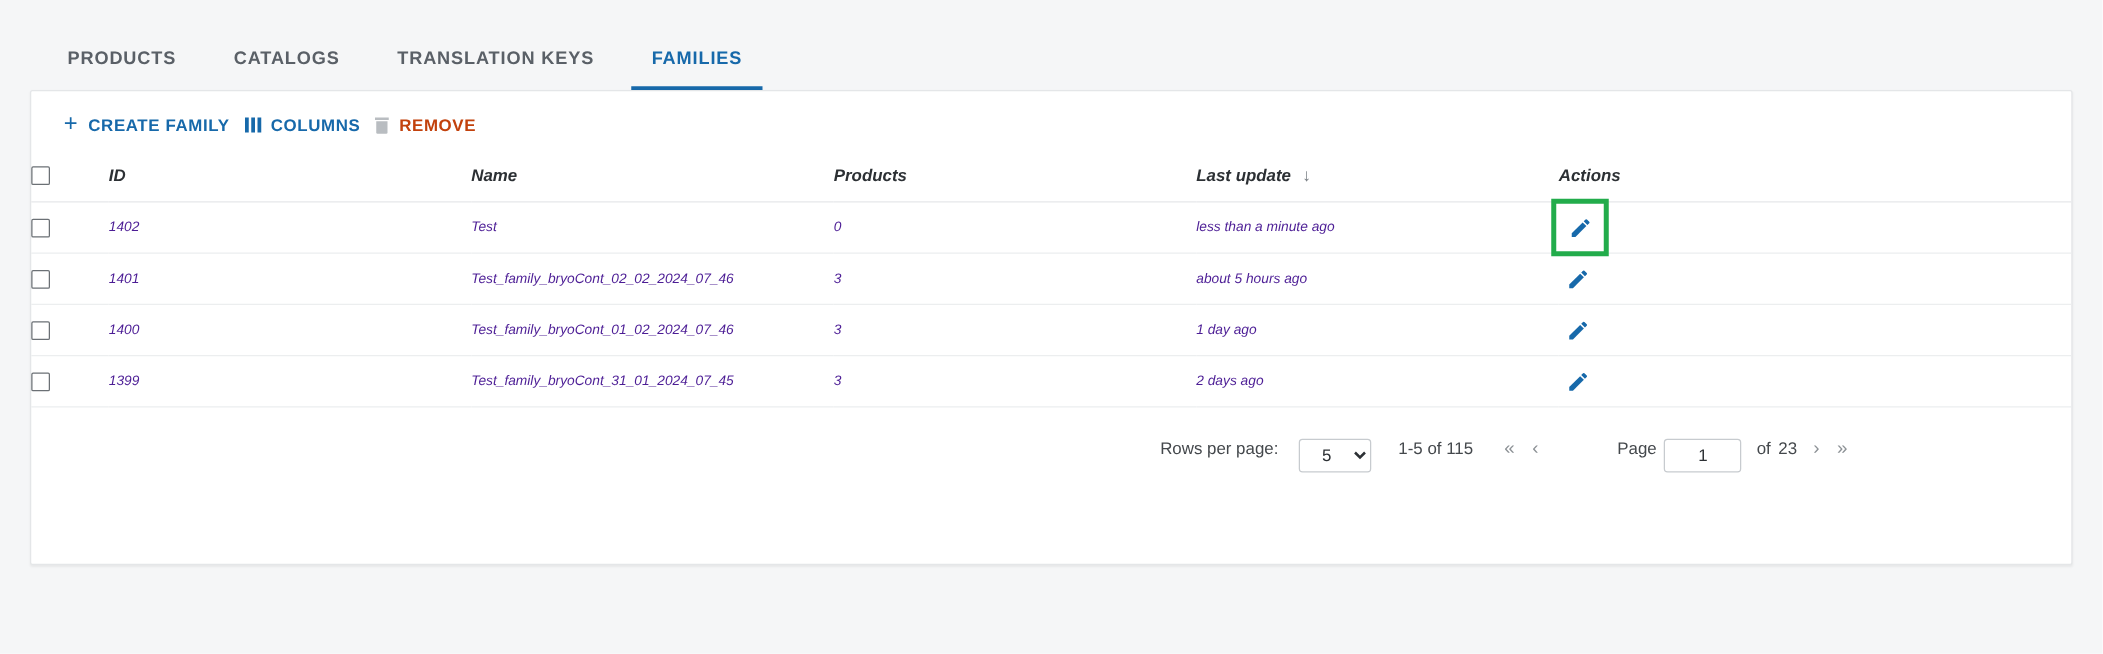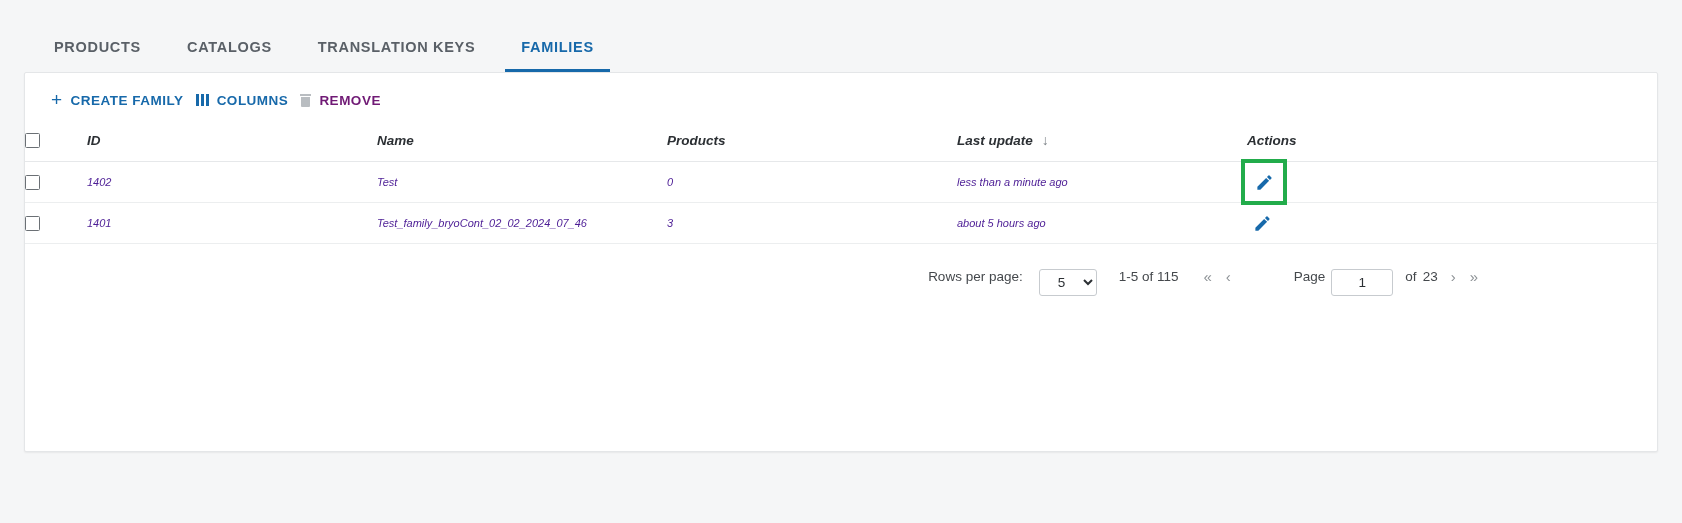--- a/index.html
+++ b/index.html
@@ -71,21 +71,21 @@
     gap: 8px;
     font-size: 13.5px;
     font-weight: bold;
     letter-spacing: 0.5px;
     color: #1769aa;
     cursor: pointer;
     margin-right: 12px;
     white-space: nowrap;
   }
   .tool-btn.disabled {
-    color: #701a75;
+    color: #c2410c;
     cursor: default;
   }
   .plus-icon {
     font-size: 19px;
     font-weight: normal;
     line-height: 1;
     color: #1769aa;
     position: relative;
     top: -1px;
   }
@@ -325,20 +325,58 @@
             <span class="action-cell">
               <span class="pencil-wrap">
                 <svg class="pencil" viewBox="0 0 24 24">
                   <path d="M3 17.25V21h3.75L17.81 9.94l-3.75-3.75L3 17.25z" fill="#1769aa"></path>
                   <path d="M20.71 7.04a1 1 0 0 0 0-1.41l-2.34-2.34a1 1 0 0 0-1.41 0l-1.83 1.83 3.75 3.75 1.83-1.83z" fill="#1769aa"></path>
                 </svg>
               </span>
             </span>
           </td>
         </tr>
+        <tr>
+          <td class="col-check">
+            <span class="checkbox"></span>
+          </td>
+          <td class="col-id">1400</td>
+          <td class="col-name">Test_family_bryoCont_01_02_2024_07_46</td>
+          <td class="col-prod">3</td>
+          <td class="col-upd">1 day ago</td>
+          <td class="col-act">
+            <span class="action-cell">
+              <span class="pencil-wrap">
+                <svg class="pencil" viewBox="0 0 24 24">
+                  <path d="M3 17.25V21h3.75L17.81 9.94l-3.75-3.75L3 17.25z" fill="#1769aa"></path>
+                  <path d="M20.71 7.04a1 1 0 0 0 0-1.41l-2.34-2.34a1 1 0 0 0-1.41 0l-1.83 1.83 3.75 3.75 1.83-1.83z" fill="#1769aa"></path>
+                </svg>
+              </span>
+            </span>
+          </td>
+        </tr>
+        <tr>
+          <td class="col-check">
+            <span class="checkbox"></span>
+          </td>
+          <td class="col-id">1399</td>
+          <td class="col-name">Test_family_bryoCont_31_01_2024_07_45</td>
+          <td class="col-prod">3</td>
+          <td class="col-upd">2 days ago</td>
+          <td class="col-act">
+            <span class="action-cell">
+              <span class="pencil-wrap">
+                <svg class="pencil" viewBox="0 0 24 24">
+                  <path d="M3 17.25V21h3.75L17.81 9.94l-3.75-3.75L3 17.25z" fill="#1769aa"></path>
+                  <path d="M20.71 7.04a1 1 0 0 0 0-1.41l-2.34-2.34a1 1 0 0 0-1.41 0l-1.83 1.83 3.75 3.75 1.83-1.83z" fill="#1769aa"></path>
+                </svg>
+              </span>
+            </span>
+          </td>
+        </tr>
       </tbody>
     </table>
 
     <div class="footer">
       <span class="rows-label">Rows per page:</span>
       <select class="rows-select">
         <option selected="">5</option>
         <option>10</option>
         <option>25</option>
         <option>50</option>

